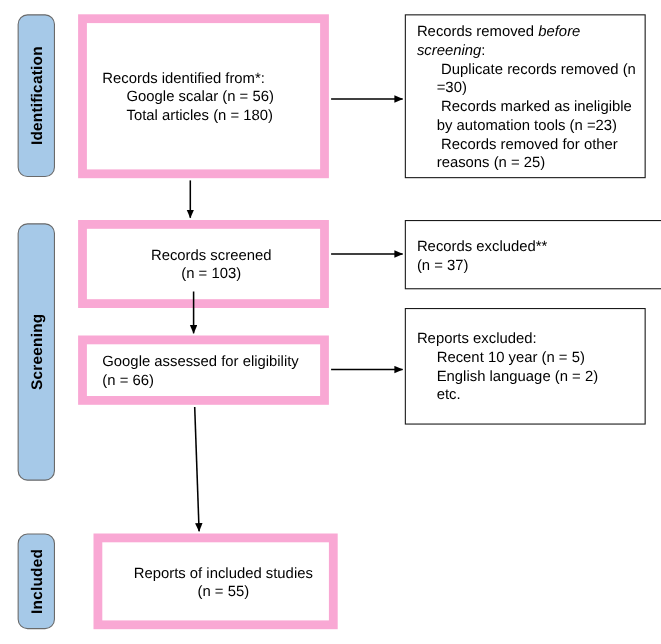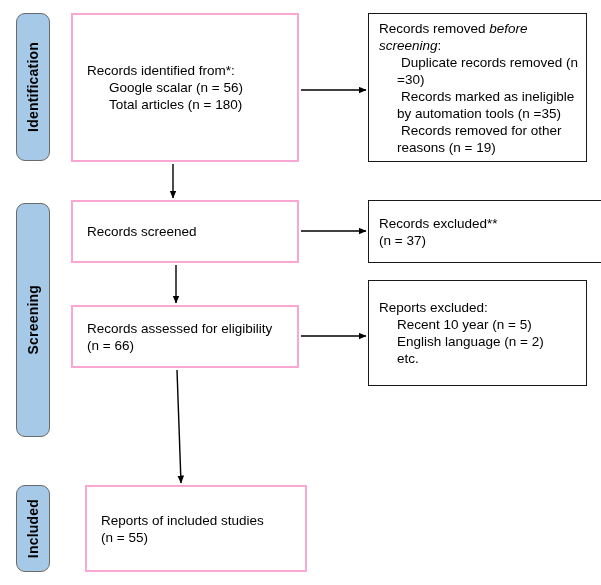--- a/index.html
+++ b/index.html
@@ -42,21 +42,21 @@
 
   
   .flow-box {
     position: absolute;
     background: #ffffff;
     box-sizing: border-box;
     display: flex;
     align-items: center;
   }
   .flow-box.thick {
-    border: 2px solid #f9a8d4;
+    border: 8px solid #f9a8d4;
   }
   .flow-box.thin {
     border: 1px solid #1a1a1a;
   }
   .box-body {
     padding: 0 0 0 14px;
     font-size: 13.5px;
     line-height: 17px;
     color: #000000;
     width: 100%;
@@ -109,56 +109,57 @@
       <span class="line indent">Total articles (n = 180)</span>
     </div>
   </div>
 
   <div class="flow-box thin" style="left:368px; top:13px; width:219px; height:149px;">
     <div class="box-body" style="padding-left:10px; padding-right:6px;">
       <span class="line" style="white-space:normal;"><span>Records removed </span><span class="ital">before screening</span><span>:</span></span>
       <span class="line indent">Duplicate records removed (n</span>
       <span class="line indent-sm">=30)</span>
       <span class="line indent">Records marked as ineligible</span>
-      <span class="line indent-sm">by automation tools (n =35)</span>
+      <span class="line indent-sm">by automation tools (n =23)</span>
       <span class="line indent">Records removed for other</span>
-      <span class="line indent-sm">reasons (n = 19)</span>
+      <span class="line indent-sm">reasons (n = 25)</span>
     </div>
   </div>
 
-  <div class="flow-box thick" style="left:71px; top:200px; width:228px; height:63px;">
+  <div class="flow-box thick" style="left:71px; top:200px; width:228px; height:80px;text-align:center;">
     <div class="box-body">
       <span class="line">Records screened</span>
+      <span class="line">(n = 103)</span>
     </div>
   </div>
 
   <div class="flow-box thin" style="left:368px; top:200px; width:257px; height:63px;">
     <div class="box-body" style="padding-left:10px;">
       <span class="line">Records excluded**</span>
       <span class="line">(n = 37)</span>
     </div>
   </div>
 
   <div class="flow-box thick" style="left:71px; top:305px; width:228px; height:63px;">
     <div class="box-body">
-      <span class="line">Records assessed for eligibility</span>
+      <span class="line">Google assessed for eligibility</span>
       <span class="line">(n = 66)</span>
     </div>
   </div>
 
   <div class="flow-box thin" style="left:368px; top:280px; width:219px; height:106px;">
     <div class="box-body" style="padding-left:10px;">
       <span class="line">Reports excluded:</span>
       <span class="line indent-sm">Recent 10 year (n = 5)</span>
       <span class="line indent-sm">English language (n = 2)</span>
       <span class="line indent-sm">etc.</span>
     </div>
   </div>
 
-  <div class="flow-box thick" style="left:85px; top:485px; width:222px; height:87px;">
+  <div class="flow-box thick" style="left:85px; top:485px; width:222px; height:87px;text-align:center;">
     <div class="box-body">
       <span class="line">Reports of included studies</span>
       <span class="line">(n = 55)</span>
     </div>
   </div>
 
   <svg id="connectors" viewBox="0 0 601 585" xmlns="http://www.w3.org/2000/svg">
     <defs>
       <marker id="ah" markerWidth="9" markerHeight="9" refX="7.5" refY="3.4" orient="auto" markerUnits="userSpaceOnUse">
         <path d="M0,0 L8,3.4 L0,6.8 z" fill="#000000"></path>

